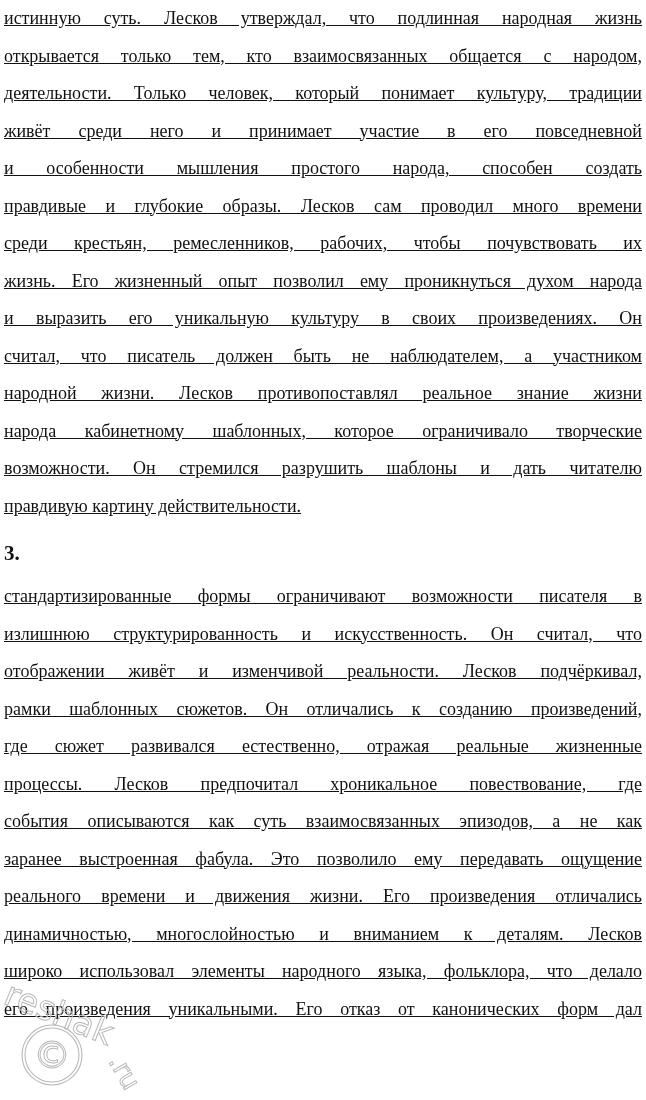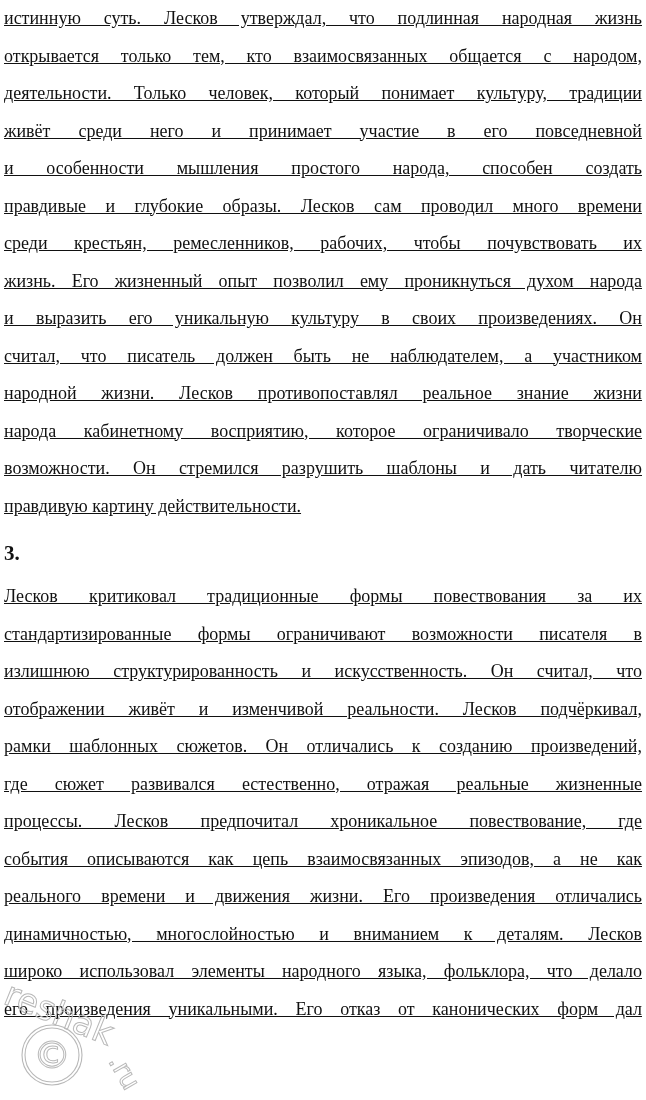--- a/index.html
+++ b/index.html
@@ -65,36 +65,36 @@
     <span class="line">открывается только тем, кто взаимосвязанных общается с народом,</span>
     <span class="line">деятельности. Только человек, который понимает культуру, традиции</span>
     <span class="line">живёт среди него и принимает участие в его повседневной</span>
     <span class="line">и особенности мышления простого народа, способен создать</span>
     <span class="line">правдивые и глубокие образы. Лесков сам проводил много времени</span>
     <span class="line">среди крестьян, ремесленников, рабочих, чтобы почувствовать их</span>
     <span class="line">жизнь. Его жизненный опыт позволил ему проникнуться духом народа</span>
     <span class="line">и выразить его уникальную культуру в своих произведениях. Он</span>
     <span class="line">считал, что писатель должен быть не наблюдателем, а участником</span>
     <span class="line">народной жизни. Лесков противопоставлял реальное знание жизни</span>
-    <span class="line">народа кабинетному восприятию, которое ограничивало творческие</span>
+    <span class="line">народа кабинетному шаблонных, которое ограничивало творческие</span>
     <span class="line">возможности. Он стремился разрушить шаблоны и дать читателю</span>
     <span class="line last">правдивую картину действительности.</span>
   </div>
 
   <div class="heading">3.</div>
 
   <div class="para-block">
-    <span class="line">Лесков критиковал традиционные формы повествования за их</span>
     <span class="line">стандартизированные формы ограничивают возможности писателя в</span>
     <span class="line">излишнюю структурированность и искусственность. Он считал, что</span>
     <span class="line">отображении живёт и изменчивой реальности. Лесков подчёркивал,</span>
     <span class="line">рамки шаблонных сюжетов. Он отличались к созданию произведений,</span>
     <span class="line">где сюжет развивался естественно, отражая реальные жизненные</span>
     <span class="line">процессы. Лесков предпочитал хроникальное повествование, где</span>
-    <span class="line">события описываются как цепь взаимосвязанных эпизодов, а не как</span>
+    <span class="line">события описываются как суть взаимосвязанных эпизодов, а не как</span>
+    <span class="line">заранее выстроенная фабула. Это позволило ему передавать ощущение</span>
     <span class="line">реального времени и движения жизни. Его произведения отличались</span>
     <span class="line">динамичностью, многослойностью и вниманием к деталям. Лесков</span>
     <span class="line">широко использовал элементы народного языка, фольклора, что делало</span>
     <span class="line">его произведения уникальными. Его отказ от канонических форм дал</span>
 
   </div>
 </div>
 
 <div class="watermark">
   <svg width="150" height="125" viewBox="0 0 150 125">

